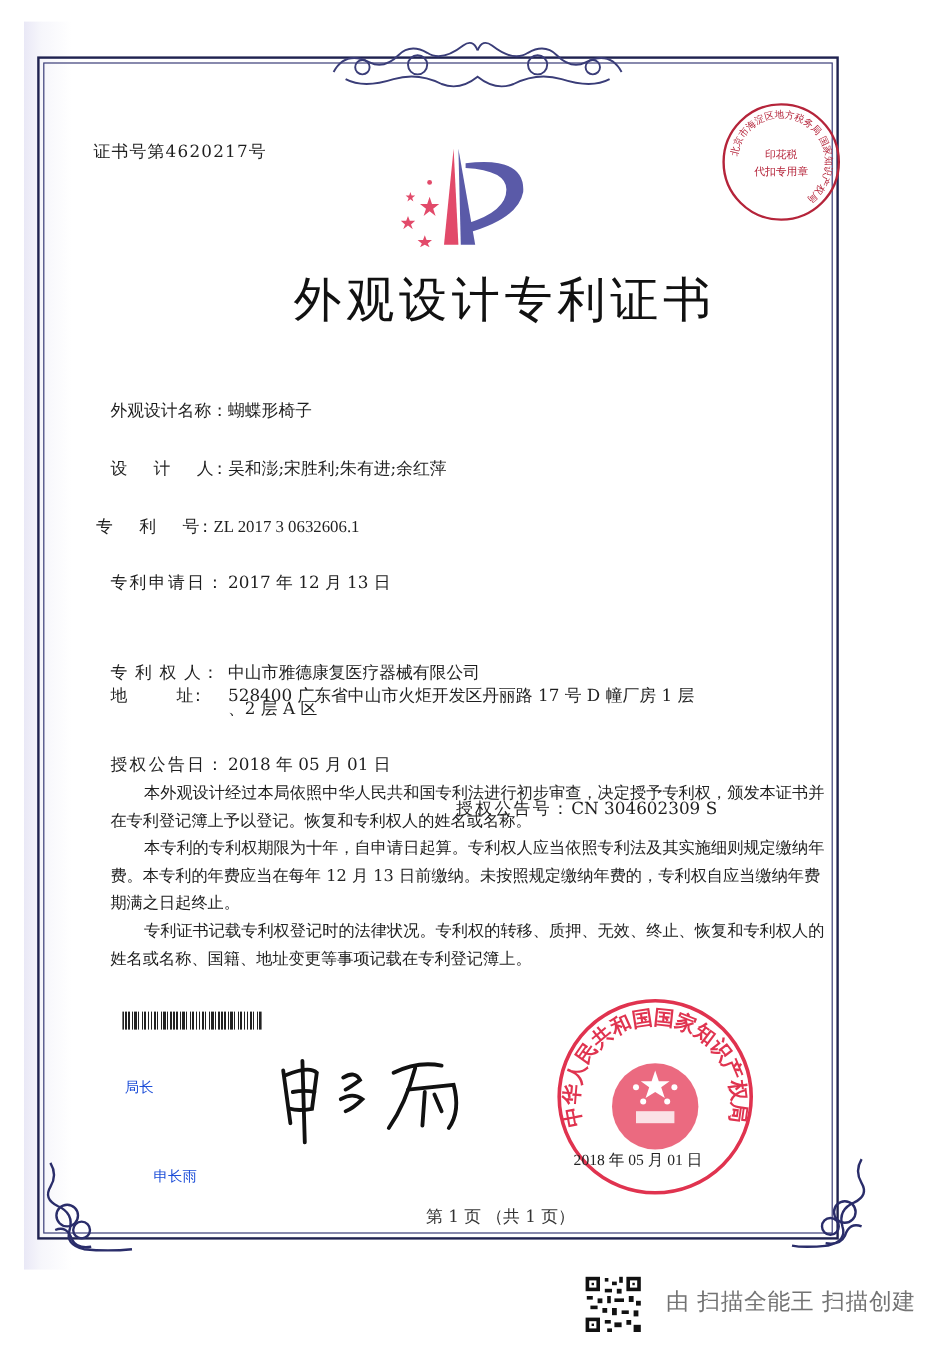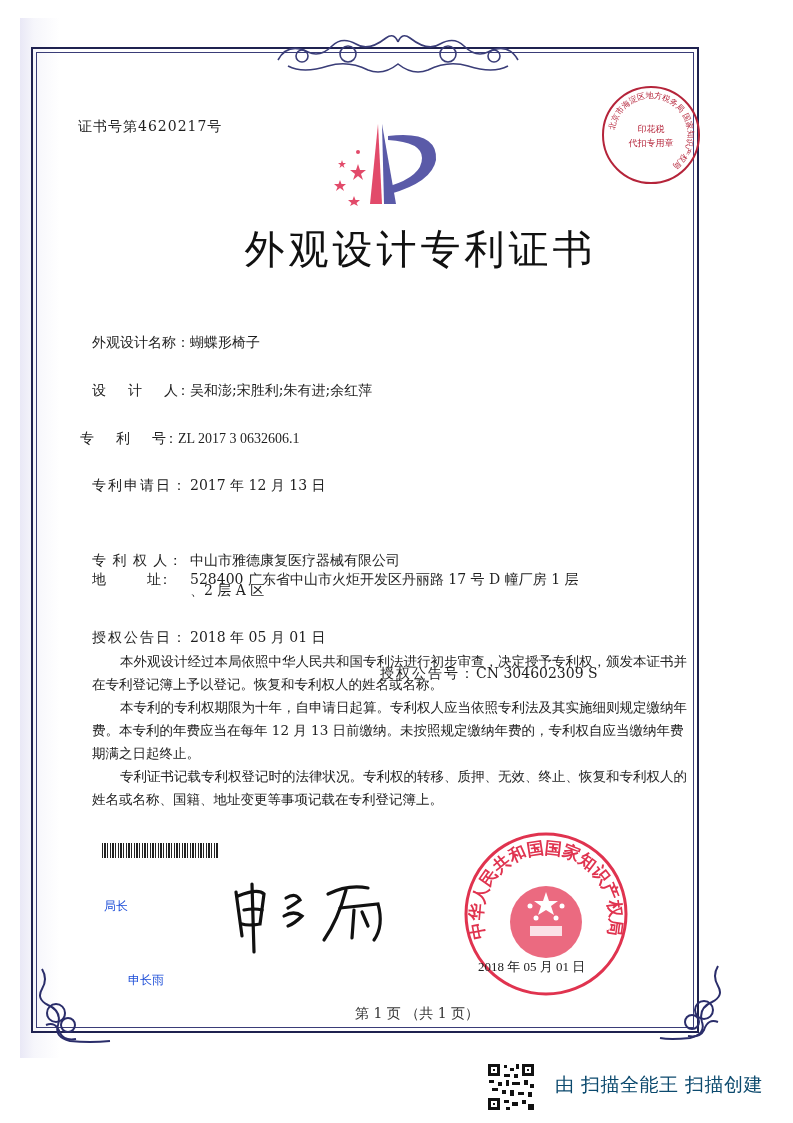--- a/index.html
+++ b/index.html
@@ -17,21 +17,21 @@
   .title { left:0; width:793px; text-align:center; top:222px; font-size:40px; letter-spacing:4px;
            font-family:"DejaVu Sans", sans-serif; font-weight:normal; color:#111;padding-left:24px; }
   .field { font-size:14px; color:#1e1e1e; }
   .label { display:inline-block; }
   .para { position:absolute; left:92px; width:600px; font-size:13.5px; line-height:23px; color:#222; white-space:normal; }
   .indent { text-indent:28px; }
   .barcode { position:absolute; left:102px; top:843px; width:116px; height:15px;
              background:repeating-linear-gradient(90deg,#222 0 1px,#fff 1px 2px,#222 2px 4px,#fff 4px 5px,#222 5px 6px,#fff 6px 8px); }
   .sig-label { font-family:"DejaVu Sans", sans-serif; font-size:12px; color:#1d4ed8; }
   .footer-page { left:315px; top:1005px; font-size:14px; color:#333;margin-left:40px; }
-  .scan-text { left:555px; top:1072px; font-size:19px; font-family:"DejaVu Sans", sans-serif; color:#0c4a6e; letter-spacing:0.5px; }
+  .scan-text { left:555px; top:1072px; font-size:19px; font-family:"DejaVu Sans", sans-serif; color:#737373; letter-spacing:0.5px; }
   .qr { position:absolute; left:486px; top:1062px; width:50px; height:50px; }
 </style>
 </head>
 <body>
 
 <div class="paper"></div>
 
 <div class="frame">
     <div class="frame-inner"></div>
   </div>

